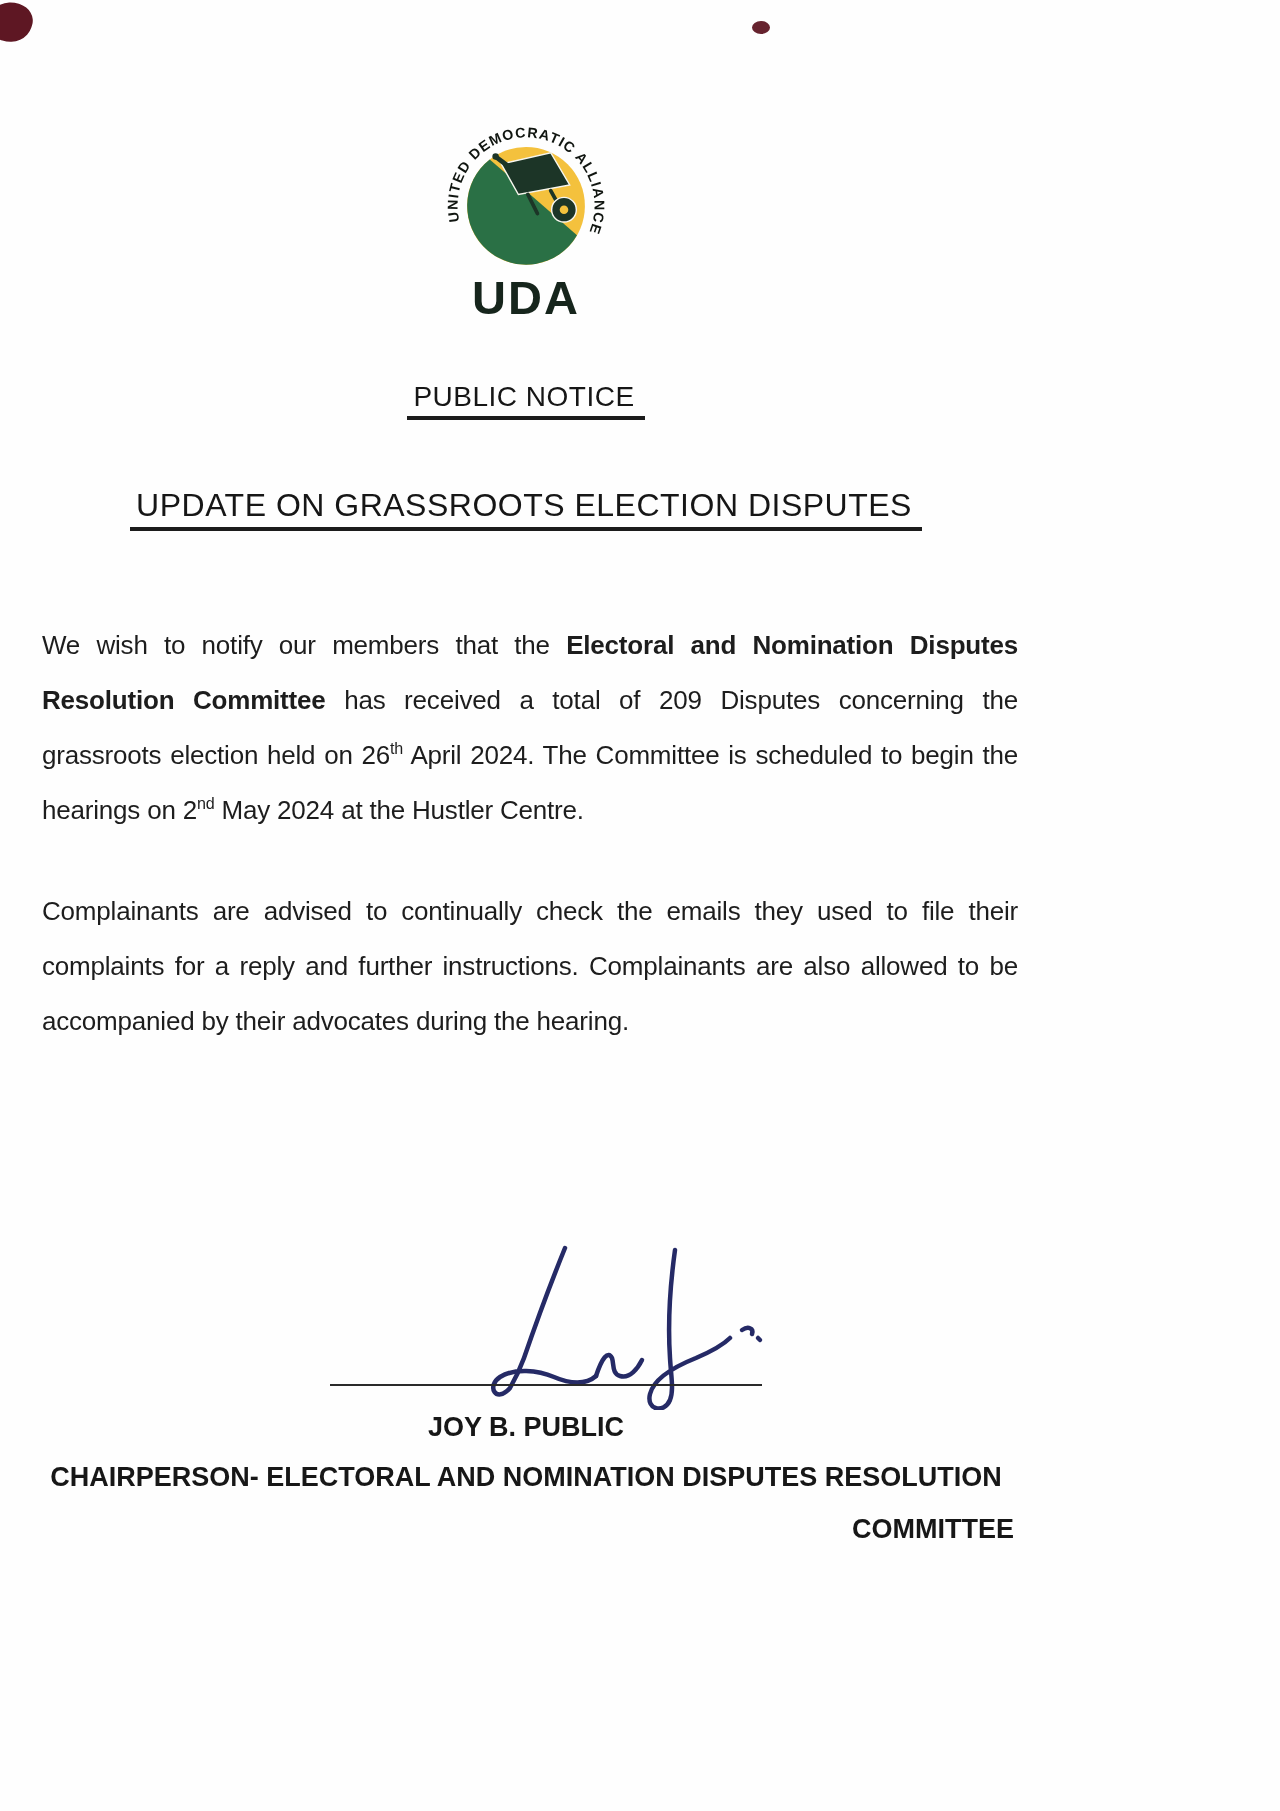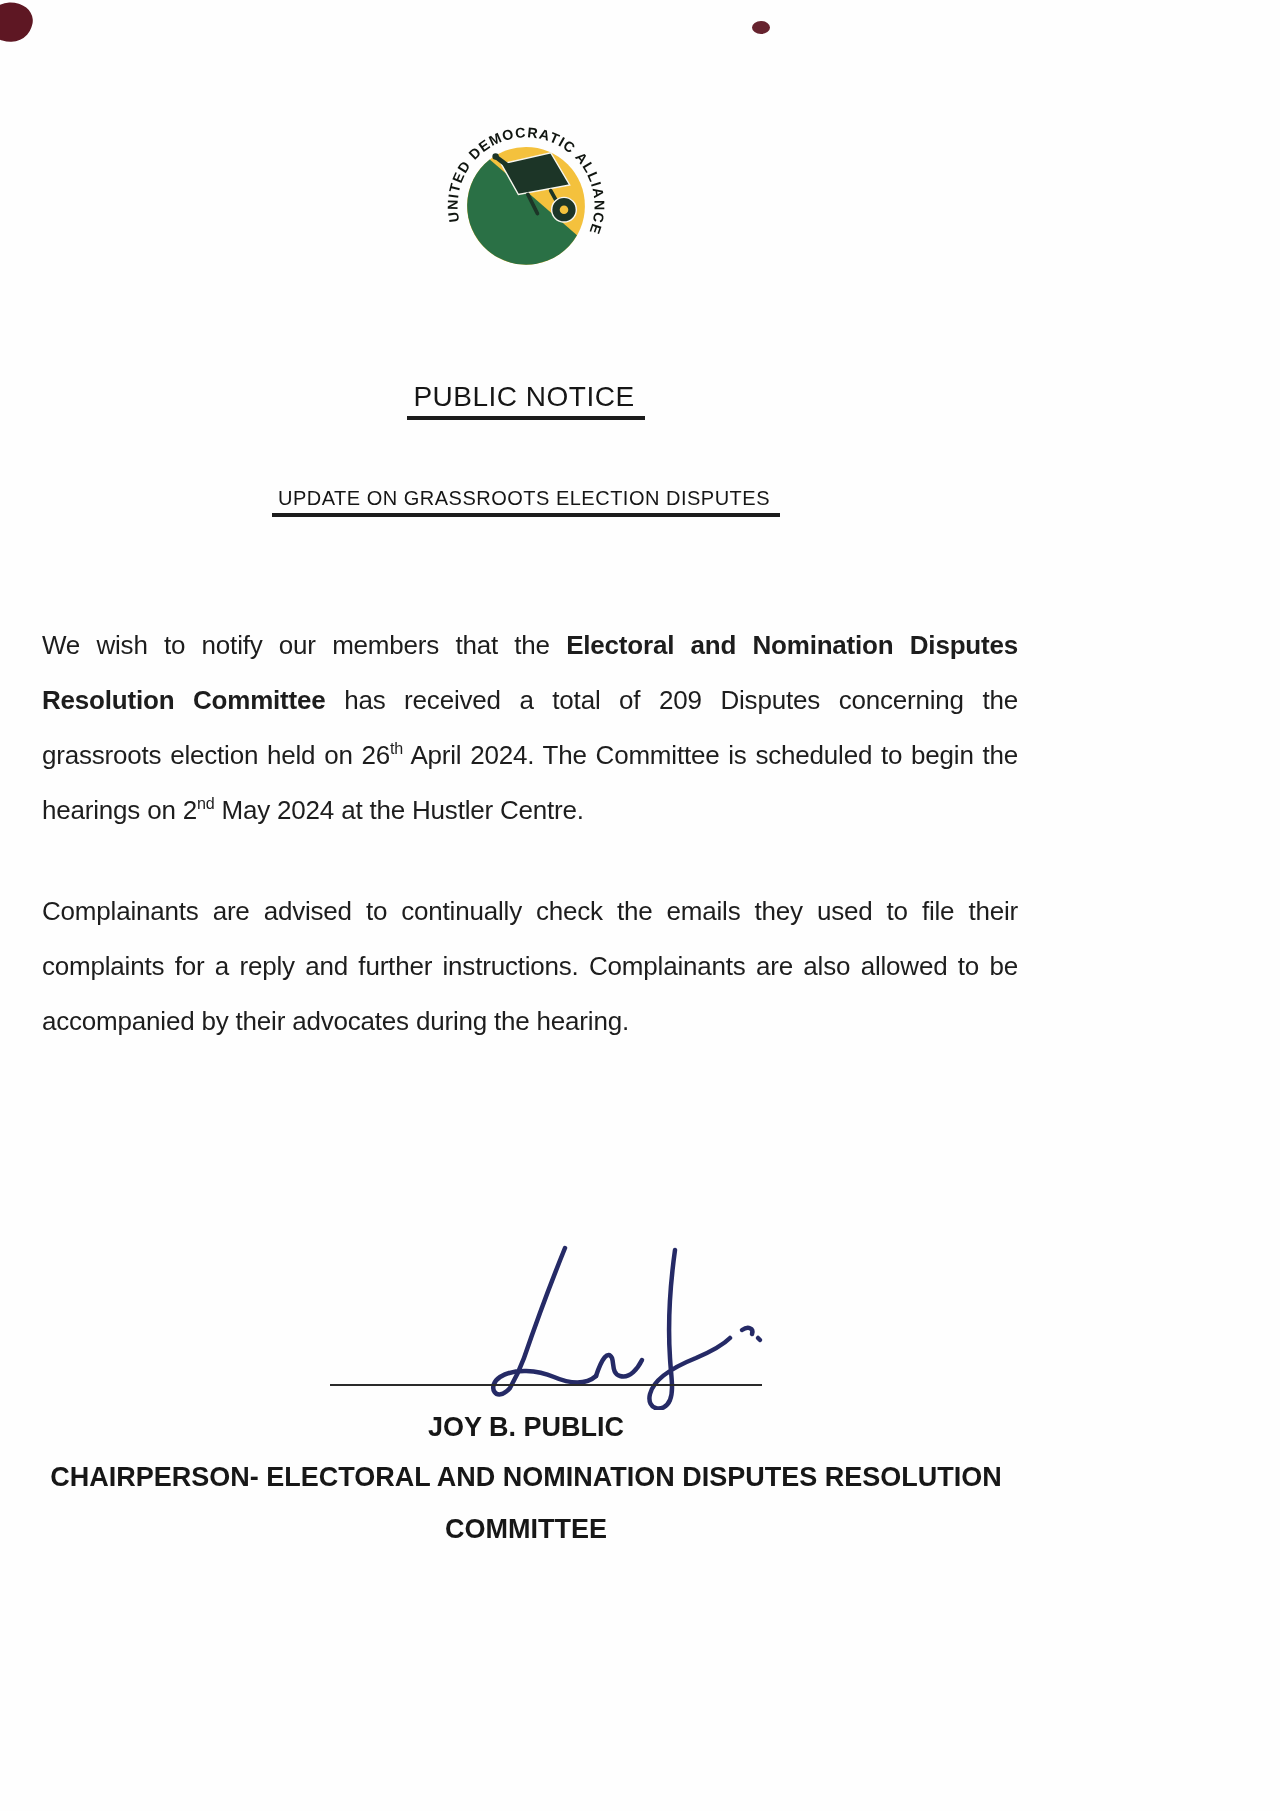--- a/index.html
+++ b/index.html
@@ -37,21 +37,21 @@
   .h-title, .h-subtitle {
     position:absolute; left:0; width:100%;
     text-align:center; font-weight:400; color:#161616;
     letter-spacing:.5px;
   }
   .h-title { top:381px; font-size:28px; }
   .h-title span, .h-subtitle span {
     display:inline-block; padding:0 10px 3px 6px;
     border-bottom:4px solid #1c1c1c;
   }
-  .h-subtitle { top:487px; font-size:20px; }
+  .h-subtitle { top:487px; font-size:32px; }
 
   
   .para {
     position:absolute; left:0; width:976px; margin:4px;
     font-size:26px; line-height:55px; letter-spacing:-0.2px;
     text-align:justify; text-align-last:left;
     color:#1d1d1d;
   }
   .para .b { font-weight:700; }
   .para sup { font-size:.62em; line-height:0; vertical-align:super; }
@@ -65,21 +65,21 @@
     position:absolute; left:0; top:1412px; width:100%;
     text-align:center; font-size:27px; font-weight:700; color:#171717;
   }
   .sig-title {
     position:absolute; left:-20px; top:1462px; width:1016px;
     text-align:center; font-size:27px; font-weight:700; color:#171717;
     white-space:nowrap;
   }
   .sig-title2 {
     position:absolute; left:0; top:1514px; width:100%;
-    text-align:center; font-size:27px; font-weight:700; color:#171717;
+    text-align:right; font-size:27px; font-weight:700; color:#171717;
   }
 </style>
 </head>
 <body>
 
 <div class="page">
 
   <div class="scan-mark mark-a"></div>
   <div class="scan-mark mark-b"></div>
 
@@ -98,20 +98,21 @@
         <g>
           <path d="M 94,78 L 146,66 L 166,100 L 112,110 Z" fill="#1C3527" stroke="#F7F6EE" stroke-width="1.5"></path>
           <path d="M 89,71 L 101,80" stroke="#1C3527" stroke-width="5" stroke-linecap="round" fill="none"></path>
           <circle cx="88" cy="70" r="3.4" fill="#1C3527"></circle>
           <path d="M 122,110 L 132,130" stroke="#1C3527" stroke-width="4" stroke-linecap="round"></path>
           <path d="M 146,106 L 156,124" stroke="#1C3527" stroke-width="4" stroke-linecap="round"></path>
           <circle cx="160" cy="126" r="13" fill="#1C3527" stroke="#F7F6EE" stroke-width="1.5"></circle>
           <circle cx="160" cy="126" r="4.5" fill="#F4C13D"></circle>
         </g>
       </svg>
+      <div class="uda-acronym">UDA</div>
     </div>
 
     <div class="h-title">
       <span>PUBLIC NOTICE</span>
     </div>
     <div class="h-subtitle">
       <span>UPDATE ON GRASSROOTS ELECTION DISPUTES</span>
     </div>
 
     <p class="para p1"><span>We wish to notify our members that the </span><span class="b">Electoral and Nomination Disputes Resolution Committee</span><span> has received a total of 209 Disputes concerning the grassroots election held on 26</span><sup>th</sup><span> April 2024. The Committee is scheduled to begin the hearings on 2</span><sup>nd</sup><span> May 2024 at the Hustler Centre.</span></p>

